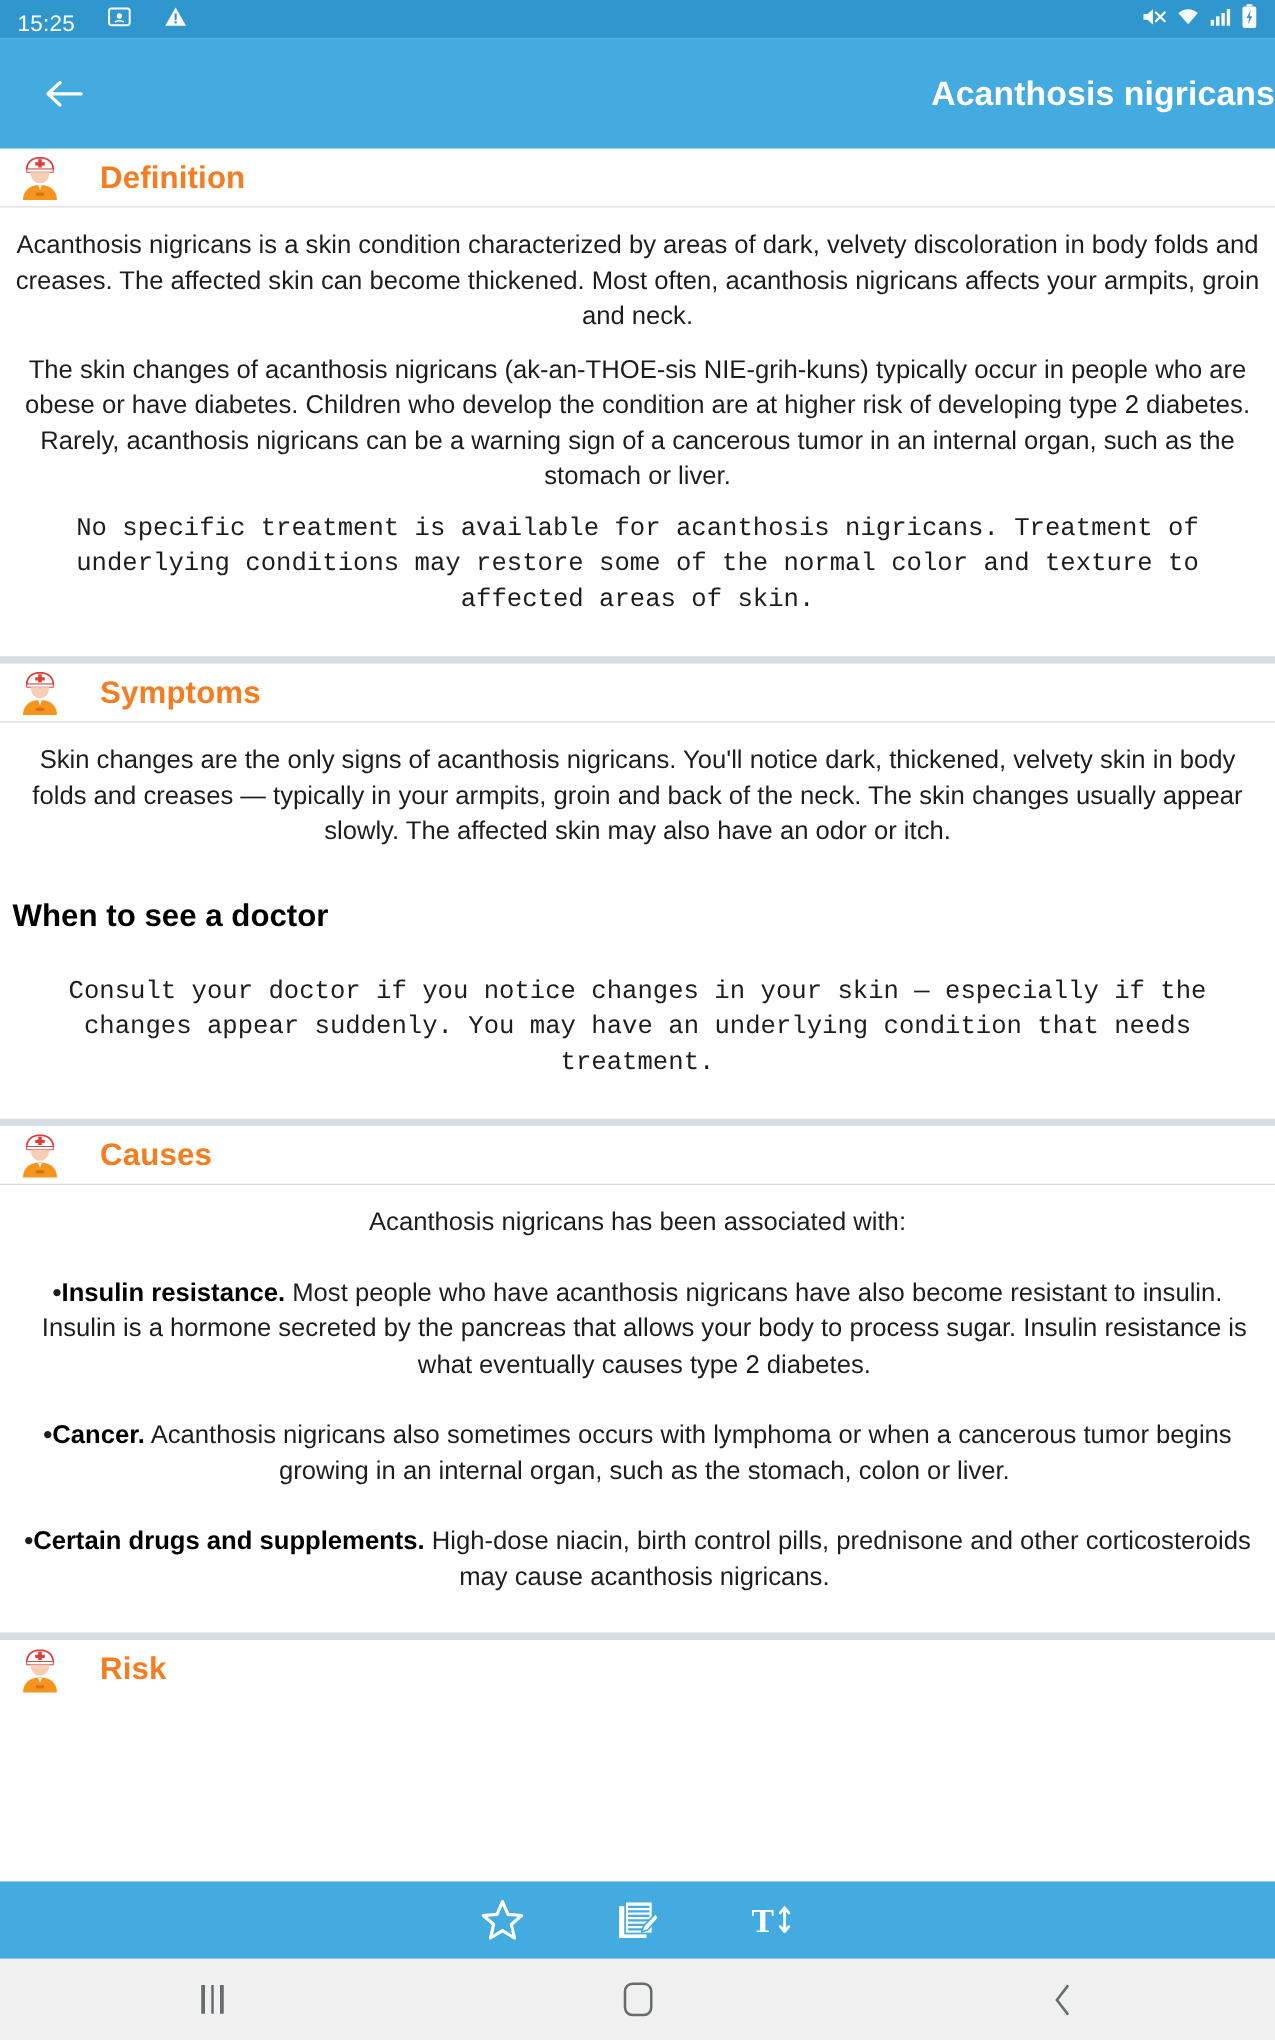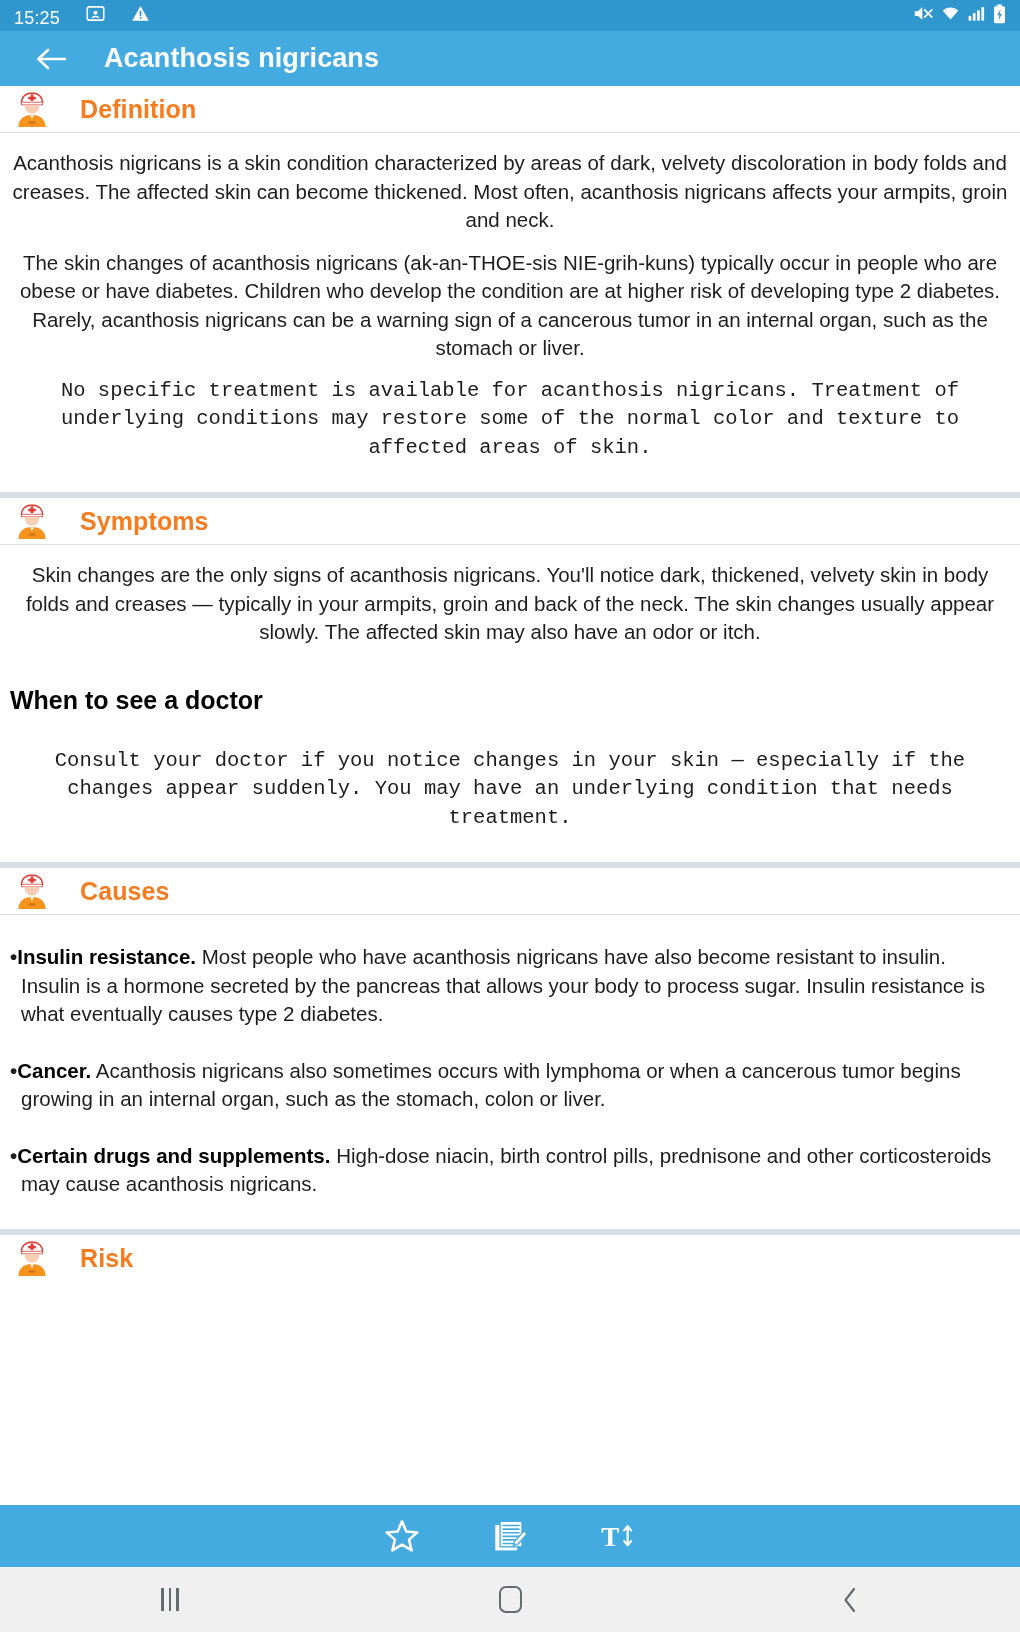--- a/index.html
+++ b/index.html
@@ -46,26 +46,27 @@
   .status-right {
     margin-left: auto;
     display: flex;
     align-items: center;
     gap: 6px;
   }
   .sicon { display: block; }
 
   
   .app-bar {
-    height: 55px;
+    height: 88px;
     background: #44abe0;
     display: flex;
     align-items: center;
     padding-left: 28px;
     flex: 0 0 auto;
+    justify-content: space-between;
   }
   .back-btn {
     width: 46px;
     height: 46px;
     display: flex;
     align-items: center;
     justify-content: center;
     cursor: pointer;
     flex: 0 0 auto;
   }
@@ -130,21 +131,21 @@
   p.para.tail { margin-bottom: 24px; font-family: Liberation Mono, monospace; }
 
   h3.subhead {
     font-size: 25px;
     font-weight: bold;
     color: #000000;
     margin: 38px 0 0 0;
     line-height: 30px;
   }
 
-  ul.bullets { list-style: none; margin: 0; padding: 0; }
+  ul.bullets { list-style: none; margin: 0; padding: 0; text-align: center; }
   ul.bullets li {
     font-size: 20.5px;
     line-height: 28.5px;
     color: #1d1d1d;
     margin-top: 28px;
     padding-left: 11px;
     text-indent: -11px;
   }
   ul.bullets li .lead { font-weight: bold; color: #000; }
   ul.bullets li .dot { font-weight: bold; }
@@ -320,20 +321,21 @@
           <rect x="7.4" y="12.2" width="21.2" height="2.6" fill="#ffffff" stroke="#d0504a" stroke-width="0.8"></rect>
           <path d="M10.6 14.8 C10.6 20.2 13.8 23.6 18 23.6 C22.2 23.6 25.4 20.2 25.4 14.8 Z" fill="#f6cdb5"></path>
           <path d="M4.4 37 C4.4 29.6 9.6 25 18 25 C26.4 25 31.6 29.6 31.6 37 Z" fill="#f7941e"></path>
           <path d="M16.4 25.2 L18 29.2 L19.6 25.2 Z" fill="#ffffff"></path>
           <rect x="14.6" y="31.2" width="6.8" height="2.6" rx="1" fill="#cf7512"></rect>
         </svg>
       </div>
       <div class="section-title">Causes</div>
     </div>
     <div class="section-body">
+      <p class="para first">Acanthosis nigricans has been associated with:</p>
       <ul class="bullets">
         <li><span class="dot">•</span><span class="lead">Insulin resistance.</span><span> Most people who have acanthosis nigricans have also become resistant to insulin. Insulin is a hormone secreted by the pancreas that allows your body to process sugar. Insulin resistance is what eventually causes type 2 diabetes.</span></li>
         <li><span class="dot">•</span><span class="lead">Cancer.</span><span> Acanthosis nigricans also sometimes occurs with lymphoma or when a cancerous tumor begins growing in an internal organ, such as the stomach, colon or liver.</span></li>
         <li><span class="dot">•</span><span class="lead">Certain drugs and supplements.</span><span> High-dose niacin, birth control pills, prednisone and other corticosteroids may cause acanthosis nigricans.</span></li>
       </ul>
       <div style="height:24px"></div>
     </div>
 
     <div class="gap"></div>
 

